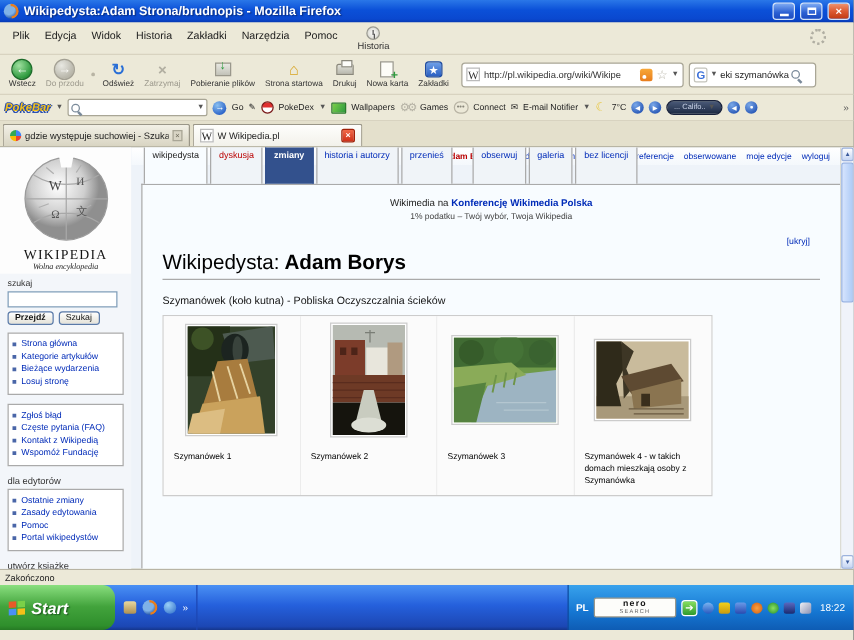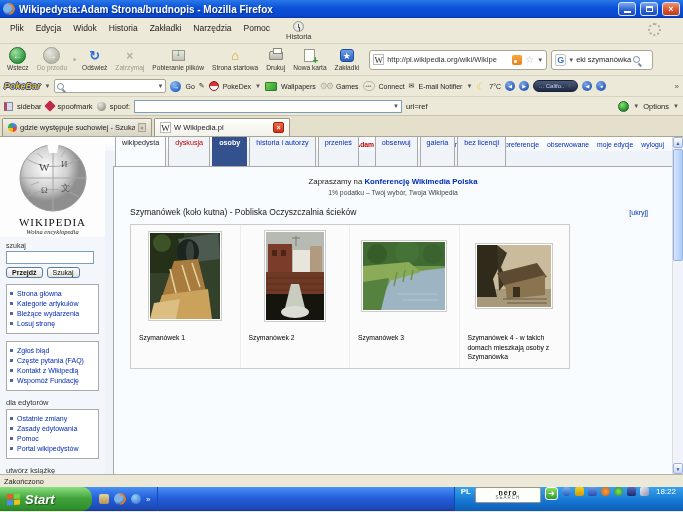--- a/index.html
+++ b/index.html
@@ -137,29 +137,29 @@
 
   .vscroll { width:11px; background:#f0f3fa; display:flex; flex-direction:column; border-left:1px solid #dcdcd4; }
   .sbtn { height:11px; background:linear-gradient(#fdfeff,#c6d6f4); border:1px solid #9cb2dd; border-radius:2px; color:#3a5a9c; font-size:5px; display:flex; align-items:center; justify-content:center; }
   .sthumb { height:112px; margin:1px 0; background:linear-gradient(90deg,#d6e4fe,#aecbf6); border:1px solid #96b2e4; border-radius:2px; }
   .sbtn.bot { margin-top:auto; }
 
   
   .statusbar { height:13px; background:#ece9d8; border-top:1px solid #b8b4a4; display:flex; align-items:center; padding-left:4px; font-size:7.3px; color:#222; }
 
   
-  .taskbar { height:24px; background:linear-gradient(#4a90f4,#2560dc 45%,#1c47b4 92%,#15368c); display:flex; align-items:stretch; color:#fff; }
+  .taskbar { height:36px; background:linear-gradient(#4a90f4,#2560dc 45%,#1c47b4 92%,#15368c); display:flex; align-items:stretch; color:#fff; }
   .startbtn { flex:0 0 92px; background:linear-gradient(#8adf7f,#42a33c 48%,#2f8f2c 90%,#267a24); border-radius:0 10px 10px 0; display:flex; align-items:center; gap:5px; padding-left:7px; font-size:13px; font-weight:bold; font-style:italic; text-shadow:1px 1px 1px #1d5a1d; }
   .winflag { width:13px; height:11px; display:grid; grid-template-columns:6px 6px; grid-template-rows:5px 5px; gap:1px; transform:skewY(-4deg); }
   .winflag i:nth-child(1){background:#e85a28;} .winflag i:nth-child(2){background:#7ad048;}
   .winflag i:nth-child(3){background:#4a90f4;} .winflag i:nth-child(4){background:#f4c018;}
   .ql { display:flex; align-items:center; gap:5px; padding:0 7px; font-size:8px; border-right:1px solid #1c47b4; }
   .qlic { width:10px; height:10px; border-radius:2px; }
   .taskbtn { margin:2px 3px; flex:0 0 158px; background:linear-gradient(#2a5ccc,#1d49b4); border:1px solid #16388c; border-radius:2px; display:flex; align-items:center; gap:4px; padding:0 4px; font-size:7.5px; overflow:hidden; white-space:nowrap; }
-  .tray { margin-left:auto; display:flex; gap:4px; padding:0 7px 0 6px; background:linear-gradient(#38a2ec,#1576d2 60%,#0e5cb4); border-left:1px solid #0a4ea0; }
+  .tray { margin-left:auto; display:flex; align-items:center; gap:4px; padding:0 7px 0 6px; background:linear-gradient(#38a2ec,#1576d2 60%,#0e5cb4); border-left:1px solid #0a4ea0; }
   .tray .lang { font-size:8px; font-weight:bold; }
   .nero { background:#fdfdfa; border:1px solid #9a988c; border-radius:2px; color:#111; width:66px; height:16px; display:flex; flex-direction:column; align-items:center; justify-content:center; line-height:1; }
   .nero .n1 { font-size:7px; font-weight:bold; letter-spacing:1px; }
   .nero .n2 { font-size:4.5px; color:#666; letter-spacing:1px; }
   .goarr { width:13px; height:13px; border-radius:3px; background:linear-gradient(#8ae060,#2f9a2f); color:#fff; font-size:8px; display:flex; align-items:center; justify-content:center; border:1px solid #fff; }
   .tico { width:9px; height:9px; border-radius:2px; }
   .clock { font-size:8px; margin-left:3px; }
 </style>
 </head>
 <body>
@@ -286,36 +286,20 @@
     <span class="pbtn">▶</span>
     <span class="playerpill">
       <span>... Califo..</span>
       <span class="caret">▼</span>
     </span>
     <span class="pbtn">◀</span>
     <span class="pbtn">●</span>
     <span class="chev">»</span>
   </div>
 
-  <div class="spoofbar">
-    <span class="sb-grid"></span>
-    <span>sidebar</span>
-    <span class="sb-stamp"></span>
-    <span>spoofmark</span>
-    <span class="sb-orb"></span>
-    <span>spoof:</span>
-    <span class="spoofinput">
-      <span class="caret">▼</span>
-    </span>
-    <span>url=ref</span>
-    <span style="margin-left:auto" class="greenglobe"></span>
-    <span class="caret">▼</span>
-    <span>Options</span>
-    <span class="caret">▼</span>
-  </div>
 
   <div class="tabbar">
     <span class="tab inactive">
       <span class="gdot"></span>
       <span class="lbl">gdzie występuje suchowiej - Szukaj w ...</span>
       <span class="tabclose-sm">×</span>
     </span>
     <span class="tab active">
       <span class="wfav">W</span>
       <span class="lbl">W Wikipedia.pl</span>
@@ -384,34 +368,35 @@
         <span>moja dyskusja</span>
         <span>mój brudnopis</span>
         <span>preferencje</span>
         <span>obserwowane</span>
         <span>moje edycje</span>
         <span>wyloguj</span>
       </div>
       <div class="pagetabs">
         <span class="ptab cur">wikipedysta</span>
         <span class="ptab red">dyskusja</span>
-        <span class="ptab sel">osoby</span>
+        <span class="ptab sel">zmiany</span>
         <span class="ptab">historia i autorzy</span>
         <span class="ptab">przenieś</span>
         <span class="ptab gap">obserwuj</span>
         <span class="ptab">galeria</span>
         <span class="ptab">bez licencji</span>
       </div>
       <div class="article">
         <div class="banner1">
-          <span>Zapraszamy na</span>
+          <span>Wikimedia na</span>
           <a>Konferencję Wikimedia Polska</a>
         </div>
         <div class="banner2">1% podatku – Twój wybór, Twoja Wikipedia</div>
         <span class="ukryj">[ukryj]</span>
+        <h1 class="fh"><span>Wikipedysta:</span><b>Adam Borys</b></h1>
         <div class="subtitle">Szymanówek (koło kutna) - Pobliska Oczyszczalnia ścieków</div>
 
         <div class="gallery">
           <div class="gcell">
             <div class="gimg">
                 <span class="frame">
               <svg width="70" height="86" viewBox="0 0 70 86">
                 <rect width="70" height="86" fill="#33412a"></rect>
                 <rect width="34" height="40" fill="#243018"></rect>
                 <circle cx="12" cy="10" r="9" fill="#3d5226"></circle>

